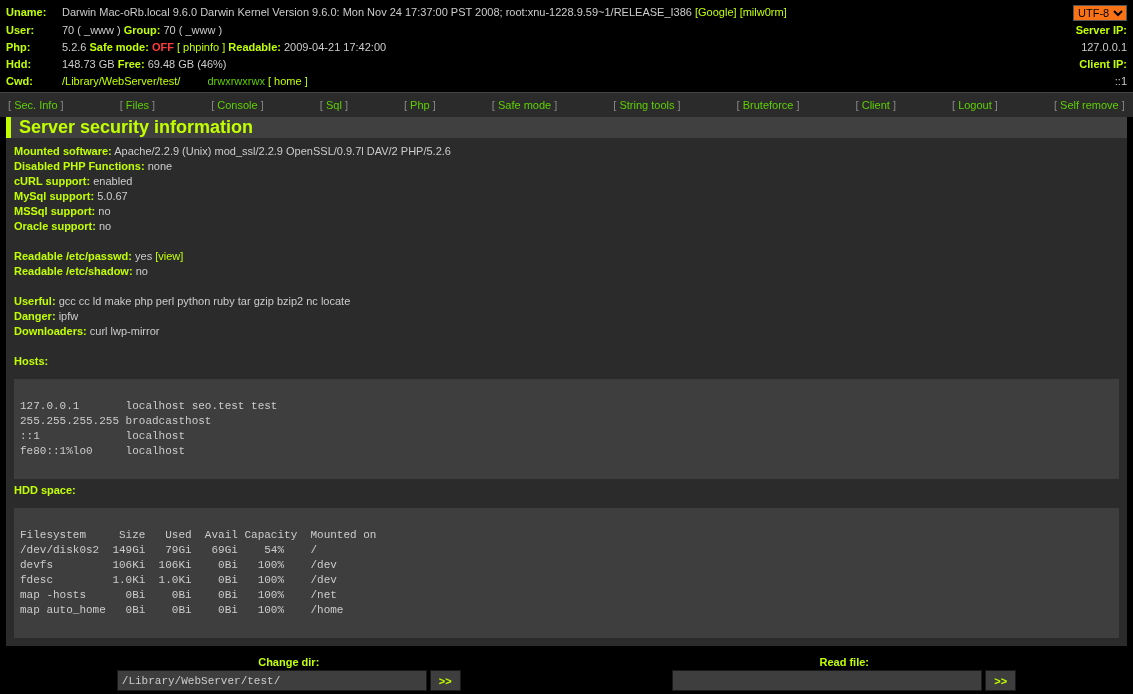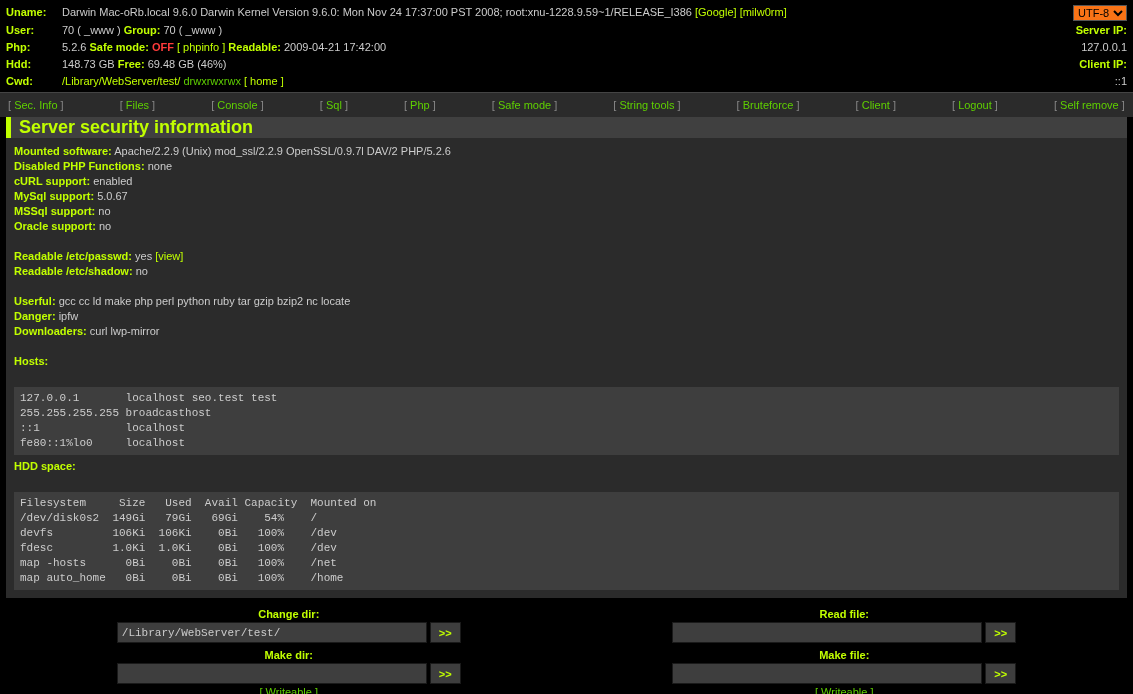--- a/index.html
+++ b/index.html
@@ -12,21 +12,21 @@
     width: 1133px;
   }
   .top {
     padding: 4px 6px 2px 6px;
     border-bottom: 1px solid #444;
   }
   .top table { width: 100%; border-collapse: collapse; }
   .top td { vertical-align: top; padding: 1px 0; line-height: 15px; }
   .lbl { color: #c1ff00; font-weight: bold; width: 56px; }
   .val { color: #ccc; }
-  .green { color: #5fd000; }
+  .green { color: #5fd000; margin-left: 24px; }
   .red { color: #ff3b3b; font-weight: bold; }
   .ylink { color: #c1ff00; }
   .right { text-align: right; }
   select.enc { background: #f97316; font-size:11px; border:1px solid #555; }
   .navs {
     background: #2b2b2b;
     padding: 6px 8px;
     display: flex;
     justify-content: space-between;
   }
@@ -47,26 +47,26 @@
   }
   .body {
     background: #2b2b2b;
     margin: 0 6px;
     padding: 6px 8px 8px 8px;
     line-height: 15px;
   }
   .body .k { color: #c1ff00; font-weight: bold; }
   .pre {
     background: #3e3e3e;
-    padding: 4px 6px;
+    padding: 20px 6px;
     font-family: "Courier New", monospace;
     font-size: 11px;
     white-space: pre;
     color: #ccc;
-    margin-top: 18px;
+    margin-top: 10px;
   }
   .footer {
     background: #000;
     padding: 6px 10px 10px 10px;
   }
   .footer table { width: 100%; }
   .ftcell { width: 50%; vertical-align: top; text-align: center; padding: 2px 60px; }
   .ftlabel { color: #c1ff00; font-weight: bold; margin-bottom: 2px; }
   .ftrow { display: flex; justify-content: center; }
   .ftrow input[type=text] {

